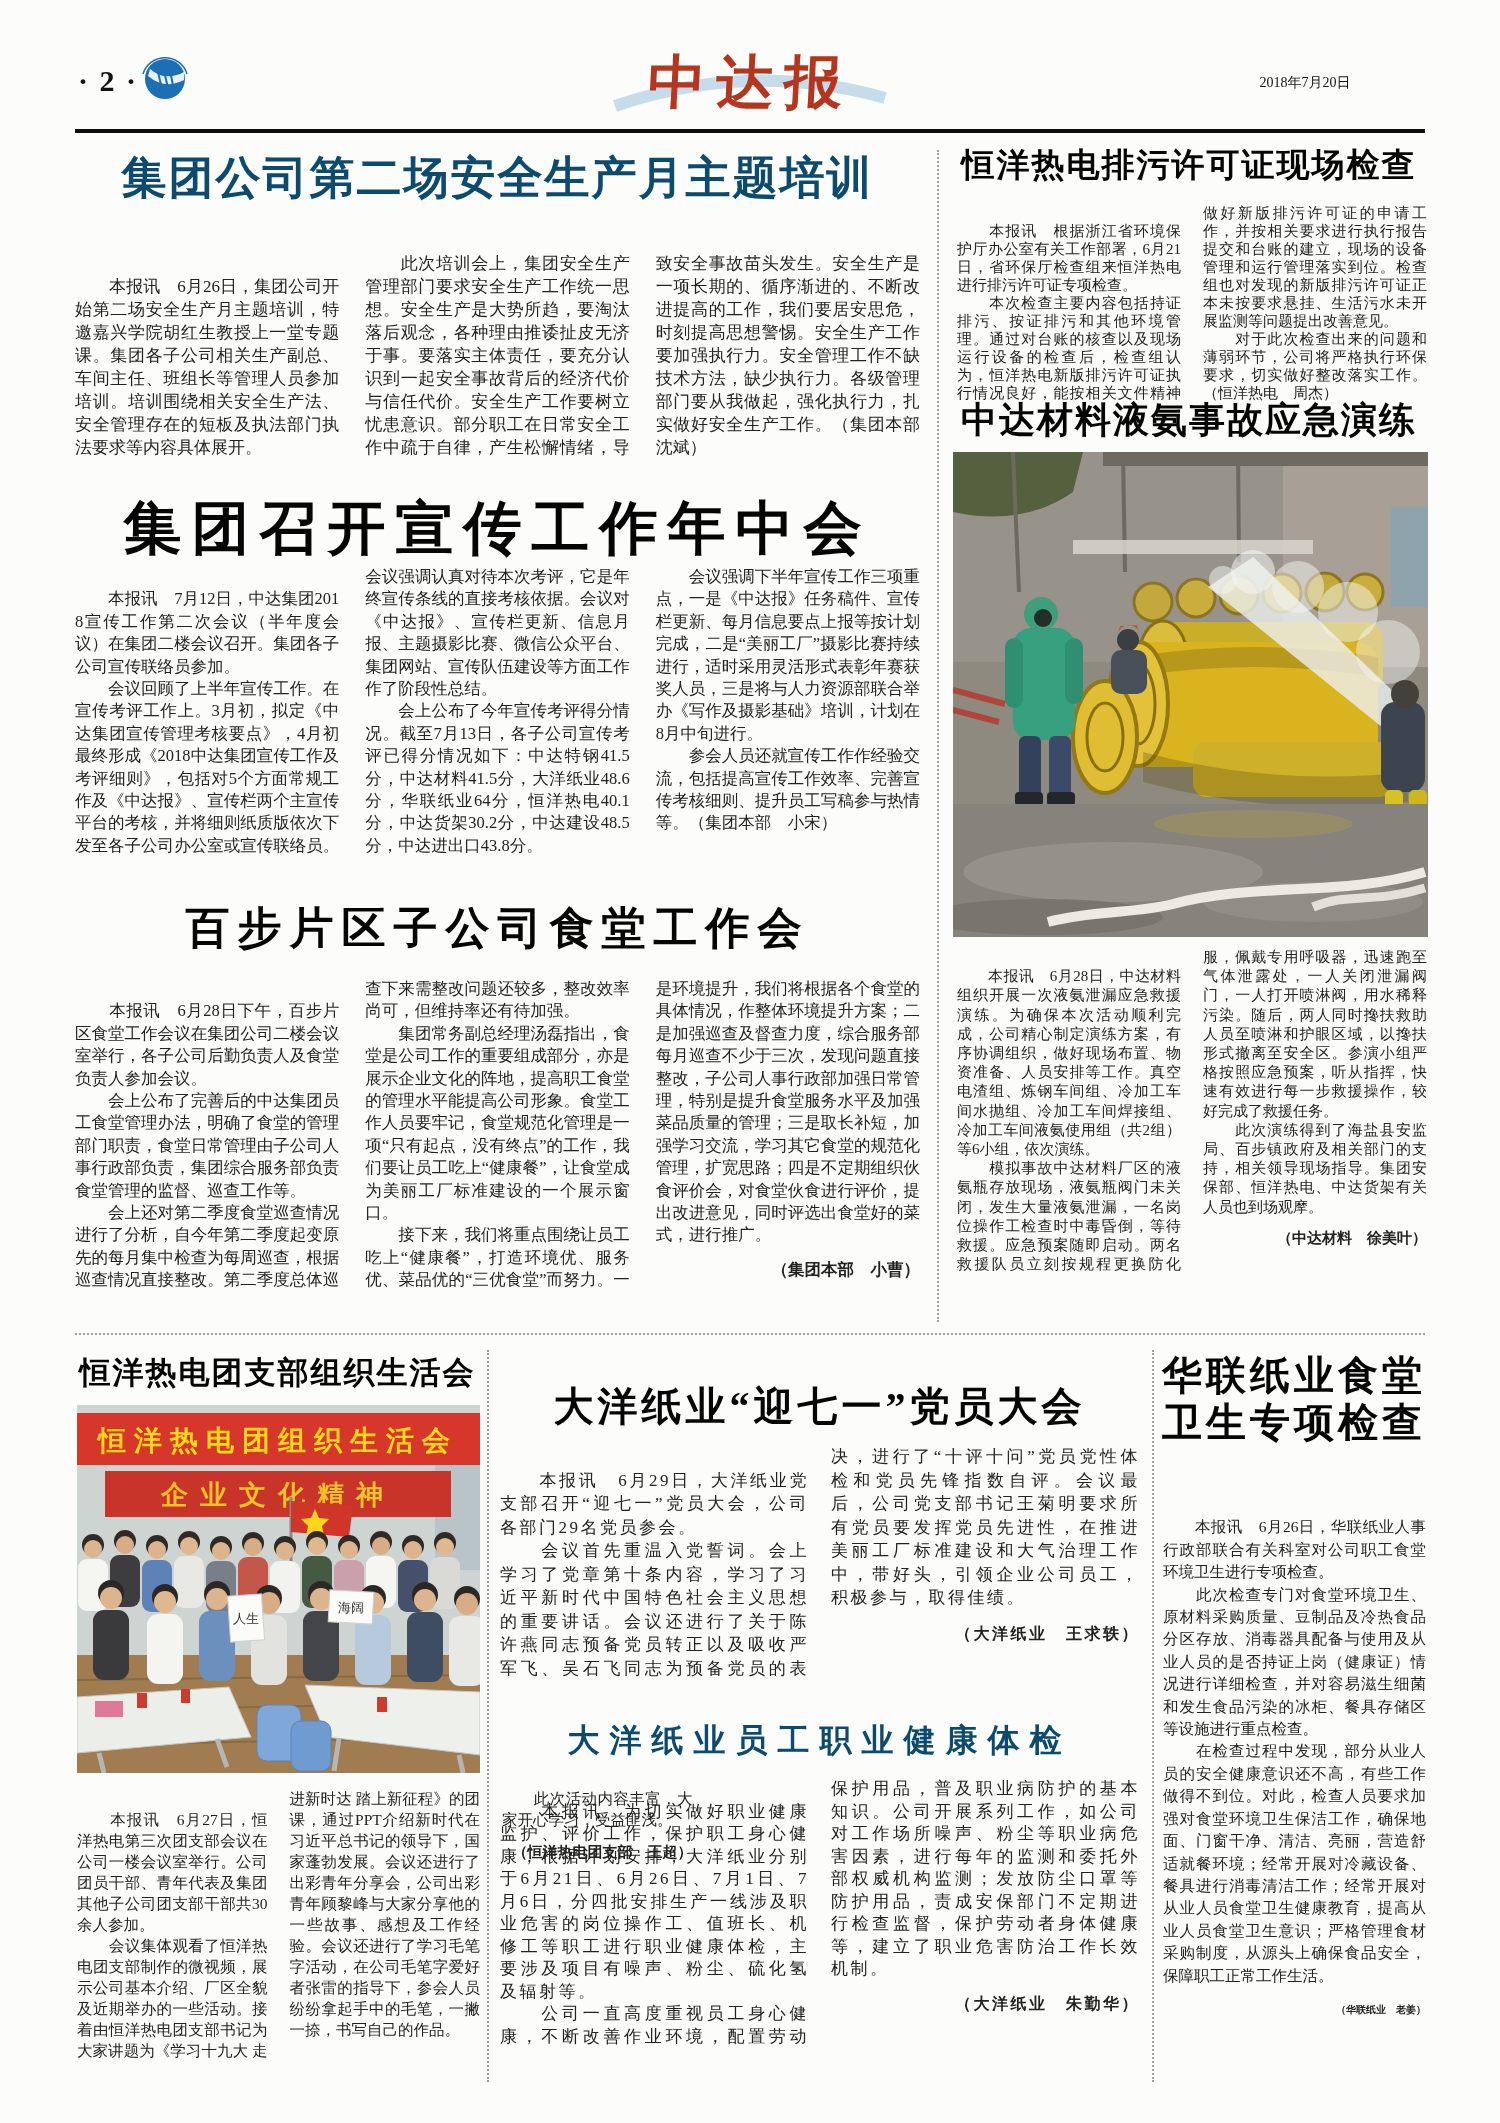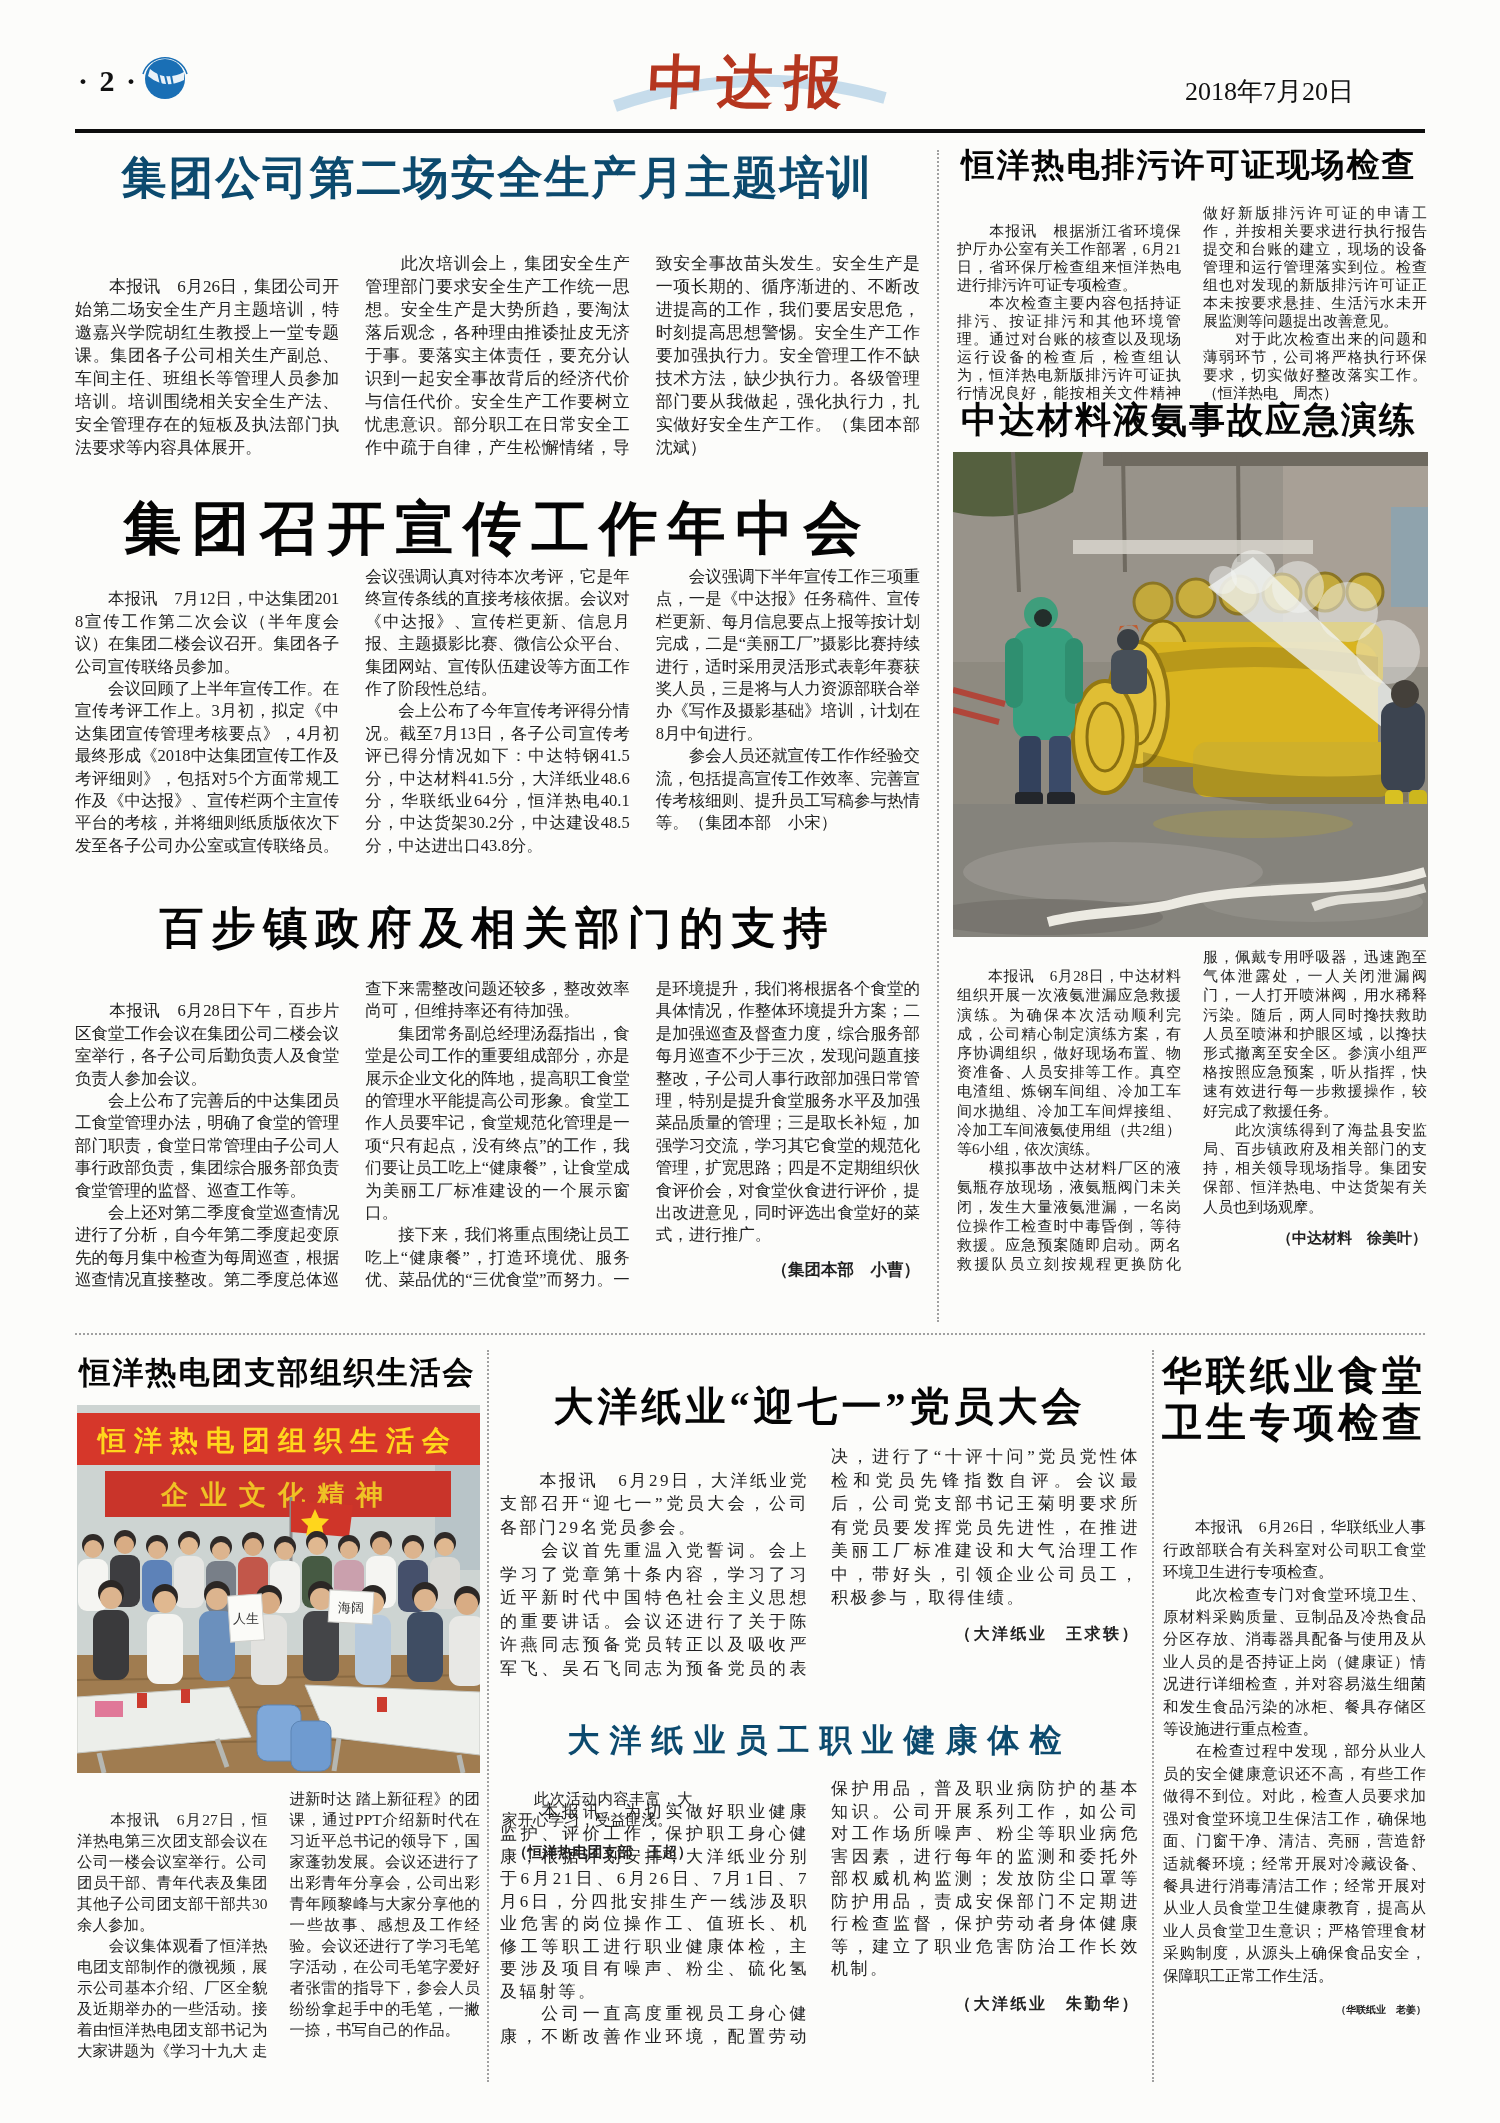--- a/index.html
+++ b/index.html
@@ -11,21 +11,21 @@
   .h-sans{font-family:"Liberation Sans",sans-serif;font-weight:900;text-align:center;color:#0c4a6e;line-height:1.15;}
   .h-serif{font-family:"Liberation Serif",serif;font-weight:900;text-align:center;color:#050505;line-height:1.18;}
   .body-text{white-space:pre-line;text-align:justify;word-break:break-all;color:#222;}
   .cols-3{column-count:3;column-gap:26px;}
   .cols-2{column-count:2;column-gap:22px;}
   .byline{text-align:right;font-weight:bold;margin-top:12px;}
   .dotted-v{border-left:2px dotted #a0a0a0;width:0;}
   .dotted-h{border-top:2px dotted #a0a0a0;height:0;}
   .rule{background:#0d0d0d;}
   .pagenum{font-size:30px;font-weight:bold;letter-spacing:2px;color:#111;}
-  .date{font-size:26px;color:#111;text-align:left;}
+  .date{font-size:14px;color:#111;text-align:center;}
   .masthead-text{font-size:58px;font-weight:900;letter-spacing:10px;color:#b5361f;text-align:center;
     font-family:"Liberation Serif",serif;transform:skewX(-3deg);}
 </style>
 </head>
 <body>
 
 <div class="page">
 
   <div class="abs pagenum" style="left:78px;top:64px;">· 2 ·</div>
 
@@ -157,21 +157,21 @@
     <path d="M472,436 C420,452 395,440 360,455" fill="none" stroke="#e2e0d8" stroke-width="9"></path>
   </svg>
 
   <div class="abs body-text cols-2" style="left:957px;top:948px;width:470px;height:360px;font-size:15px;line-height:19.2px;">
     <span>　　本报讯　6月28日，中达材料组织开展一次液氨泄漏应急救援演练。为确保本次活动顺利完成，公司精心制定演练方案，有序协调组织，做好现场布置、物资准备、人员安排等工作。真空电渣组、炼钢车间组、冷加工车间水抛组、冷加工车间焊接组、冷加工车间液氨使用组（共2组）等6小组，依次演练。
 　　模拟事故中达材料厂区的液氨瓶存放现场，液氨瓶阀门未关闭，发生大量液氨泄漏，一名岗位操作工检查时中毒昏倒，等待救援。应急预案随即启动。两名救援队员立刻按规程更换防化服，佩戴专用呼吸器，迅速跑至气体泄露处，一人关闭泄漏阀门，一人打开喷淋阀，用水稀释污染。随后，两人同时搀扶救助人员至喷淋和护眼区域，以搀扶形式撤离至安全区。参演小组严格按照应急预案，听从指挥，快速有效进行每一步救援操作，较好完成了救援任务。
 　　此次演练得到了海盐县安监局、百步镇政府及相关部门的支持，相关领导现场指导。集团安保部、恒洋热电、中达货架有关人员也到场观摩。</span>
     <div class="byline" style="font-size:15px;">（中达材料　徐美叶）</div>
   </div>
 
-  <div class="abs h-serif" style="left:75px;top:903px;width:845px;font-size:44px;letter-spacing:8px;">百步镇政府及相关部门的支持</div>
+  <div class="abs h-serif" style="left:75px;top:903px;width:845px;font-size:44px;letter-spacing:8px;">百步片区子公司食堂工作会</div>
   <div class="abs body-text cols-3" style="left:75px;top:978px;width:845px;height:344px;font-size:16.5px;line-height:22.4px;">
     <span>　　本报讯　6月28日下午，百步片区食堂工作会议在集团公司二楼会议室举行，各子公司后勤负责人及食堂负责人参加会议。
 　　会上公布了完善后的中达集团员工食堂管理办法，明确了食堂的管理部门职责，食堂日常管理由子公司人事行政部负责，集团综合服务部负责食堂管理的监督、巡查工作等。
 　　会上还对第二季度食堂巡查情况进行了分析，自今年第二季度起变原先的每月集中检查为每周巡查，根据巡查情况直接整改。第二季度总体巡查下来需整改问题还较多，整改效率尚可，但维持率还有待加强。
 　　集团常务副总经理汤磊指出，食堂是公司工作的重要组成部分，亦是展示企业文化的阵地，提高职工食堂的管理水平能提高公司形象。食堂工作人员要牢记，食堂规范化管理是一项“只有起点，没有终点”的工作，我们要让员工吃上“健康餐”，让食堂成为美丽工厂标准建设的一个展示窗口。
 　　接下来，我们将重点围绕让员工吃上“健康餐”，打造环境优、服务优、菜品优的“三优食堂”而努力。一是环境提升，我们将根据各个食堂的具体情况，作整体环境提升方案；二是加强巡查及督查力度，综合服务部每月巡查不少于三次，发现问题直接整改，子公司人事行政部加强日常管理，特别是提升食堂服务水平及加强菜品质量的管理；三是取长补短，加强学习交流，学习其它食堂的规范化管理，扩宽思路；四是不定期组织伙食评价会，对食堂伙食进行评价，提出改进意见，同时评选出食堂好的菜式，进行推广。</span>
     <div class="byline" style="font-size:16.5px;">（集团本部　小曹）</div>
   </div>
 
   <div class="abs h-serif" style="left:75px;top:1355px;width:405px;font-size:31px;letter-spacing:2px;">恒洋热电团支部组织生活会</div>

